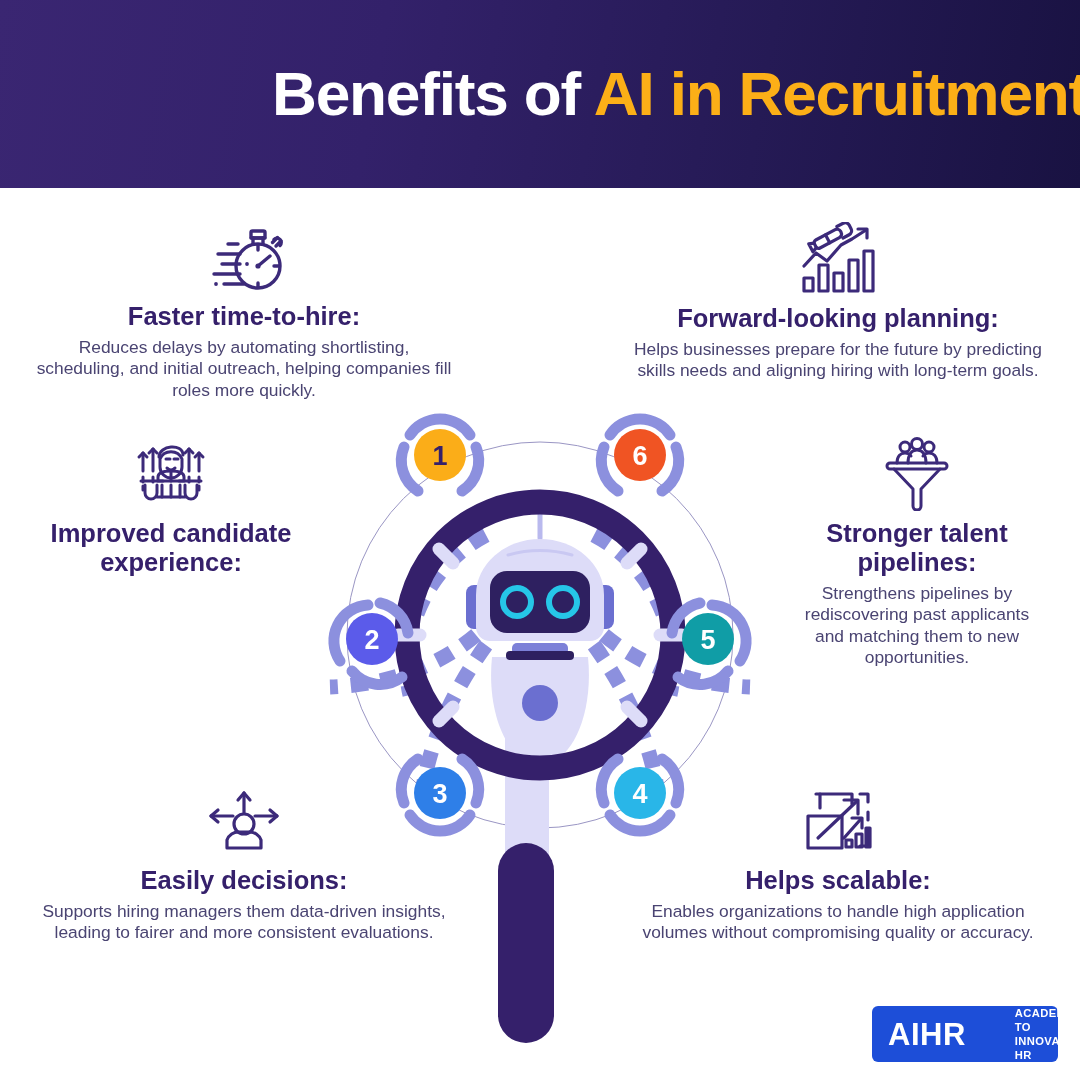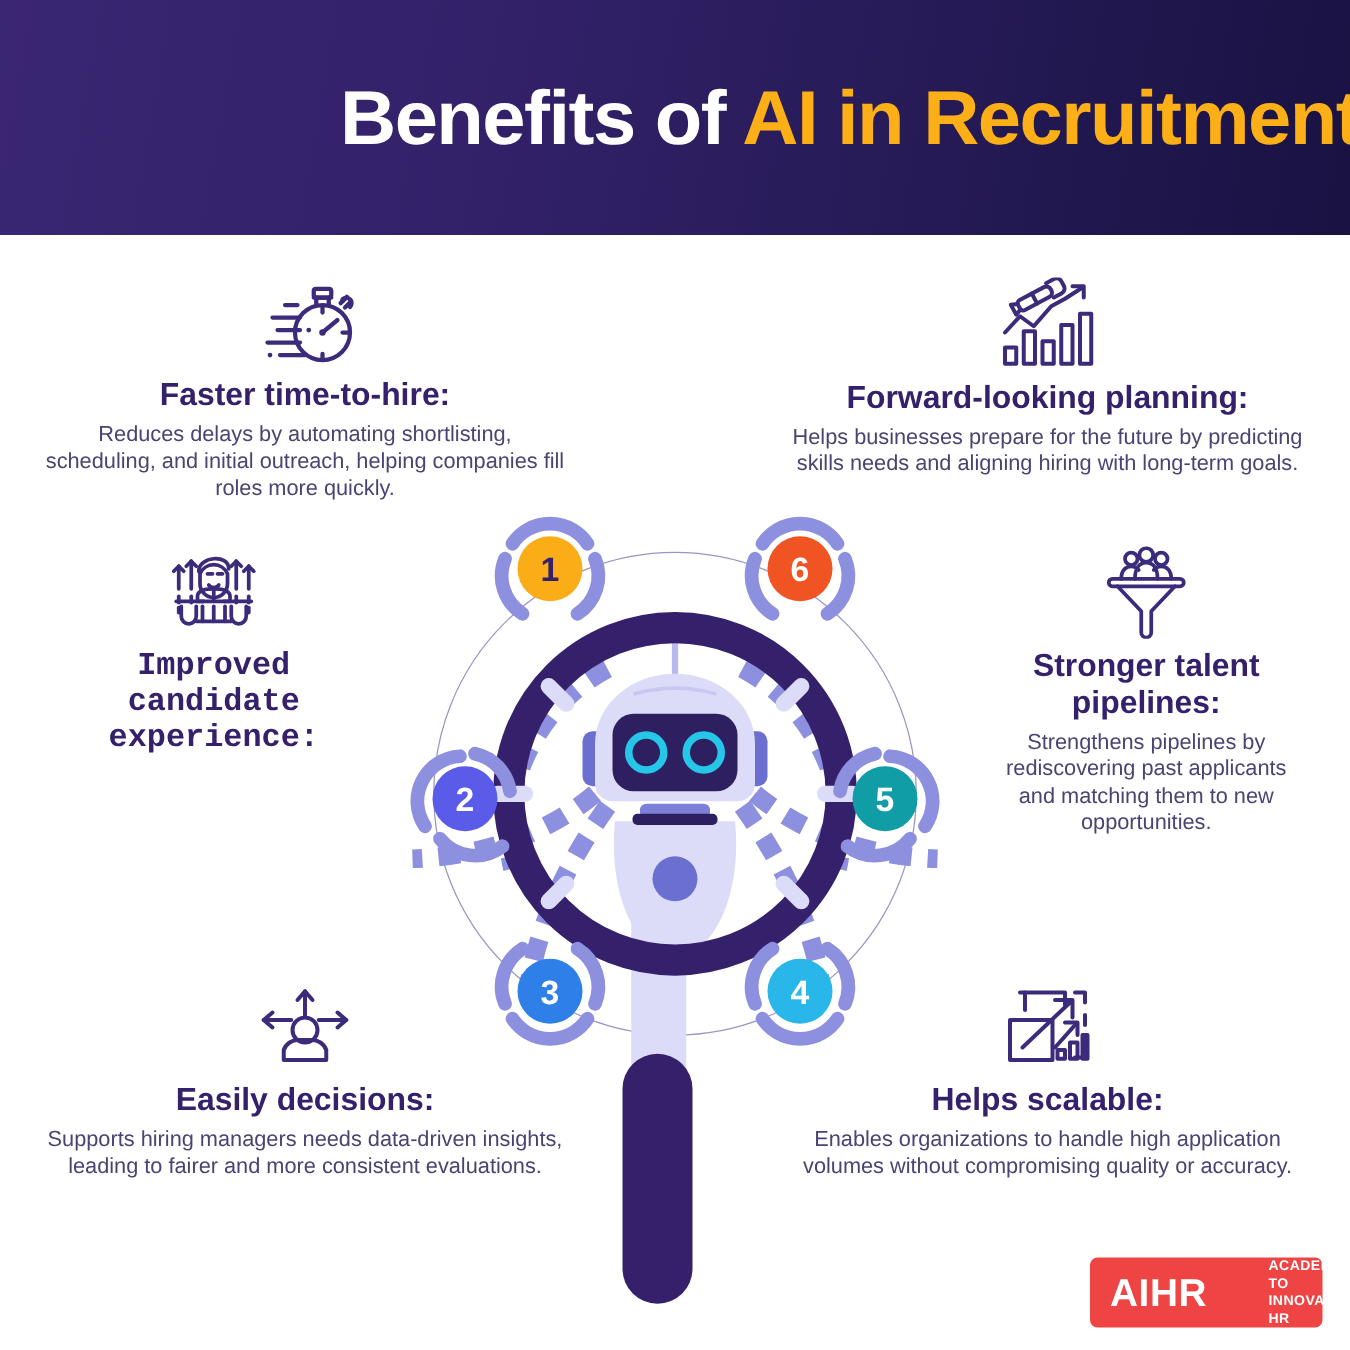--- a/index.html
+++ b/index.html
@@ -41,38 +41,38 @@
     color:#4a4472;line-height:1.24;
   }
 
   
   #b1{left:34px;top:222px;width:420px;}
   #b6{left:628px;top:222px;width:420px;}
   #b1 .blk-title,#b6 .blk-title{font-size:25.5px;}
   #b1 .blk-body,#b6 .blk-body{font-size:17.4px;}
 
   
-  #b2{left:44px;top:437px;width:254px;font-family:Liberation Mono, monospace;}
+  #b2{left:44px;top:437px;width:254px;}
   #b5{left:790px;top:437px;width:254px;}
   #b2 .blk-title,#b5 .blk-title{font-size:25.5px;}
   #b2 .blk-body,#b5 .blk-body{font-size:17.4px;}
 
   
   #b3{left:34px;top:786px;width:420px;}
   #b4{left:628px;top:786px;width:420px;}
   #b3 .blk-title,#b4 .blk-title{font-size:25.5px;}
   #b3 .blk-body,#b4 .blk-body{font-size:17.4px;}
 
   
   #center{position:absolute;left:300px;top:395px;width:480px;height:660px;}
 
   
   .logo{
     position:absolute;left:872px;top:1006px;width:186px;height:56px;
-    background:#ef4444;border-radius:6px;
+    background:#1d4ed8;border-radius:6px;
     display:flex;align-items:center;
   }
   .logo .aihr{
     color:#fff;font-weight:bold;font-size:31px;letter-spacing:0.5px;
     padding-left:16px;line-height:1;
   }
   .logo .divider{
     width:2px;height:34px;background:#bfe8f9;margin:0 10px 0 11px;
   }
   .logo .tag{
@@ -207,21 +207,21 @@
           <path d="M44 7 l6 7"></path>
         <path d="M33 30 h-20"></path>
           <path d="M11 30 l7 -6"></path>
           <path d="M11 30 l7 6"></path>
         <path d="M55 30 h20"></path>
           <path d="M77 30 l-7 -6"></path>
           <path d="M77 30 l-7 6"></path>
       </svg>
     </div>
     <div class="blk-title">Easily decisions:</div>
-    <div class="blk-body">Supports hiring managers needs data-driven insights, leading to fairer and more consistent evaluations.</div>
+    <div class="blk-body">Supports hiring managers them data-driven insights, leading to fairer and more consistent evaluations.</div>
   </div>
 
   <div class="block" id="b4">
     <div class="blk-icon">
       <svg width="80" height="72" viewBox="0 0 80 72" fill="none" stroke="#3c2a7a" stroke-width="3.2" stroke-linecap="round" stroke-linejoin="round">
         <path d="M18 8 h36 v10"></path>
         <path d="M62 8 h8 v8"></path>
         <path d="M70 26 v8"></path>
           <path d="M70 44 v8"></path>
         <path d="M62 60 h8 v-8"></path>

